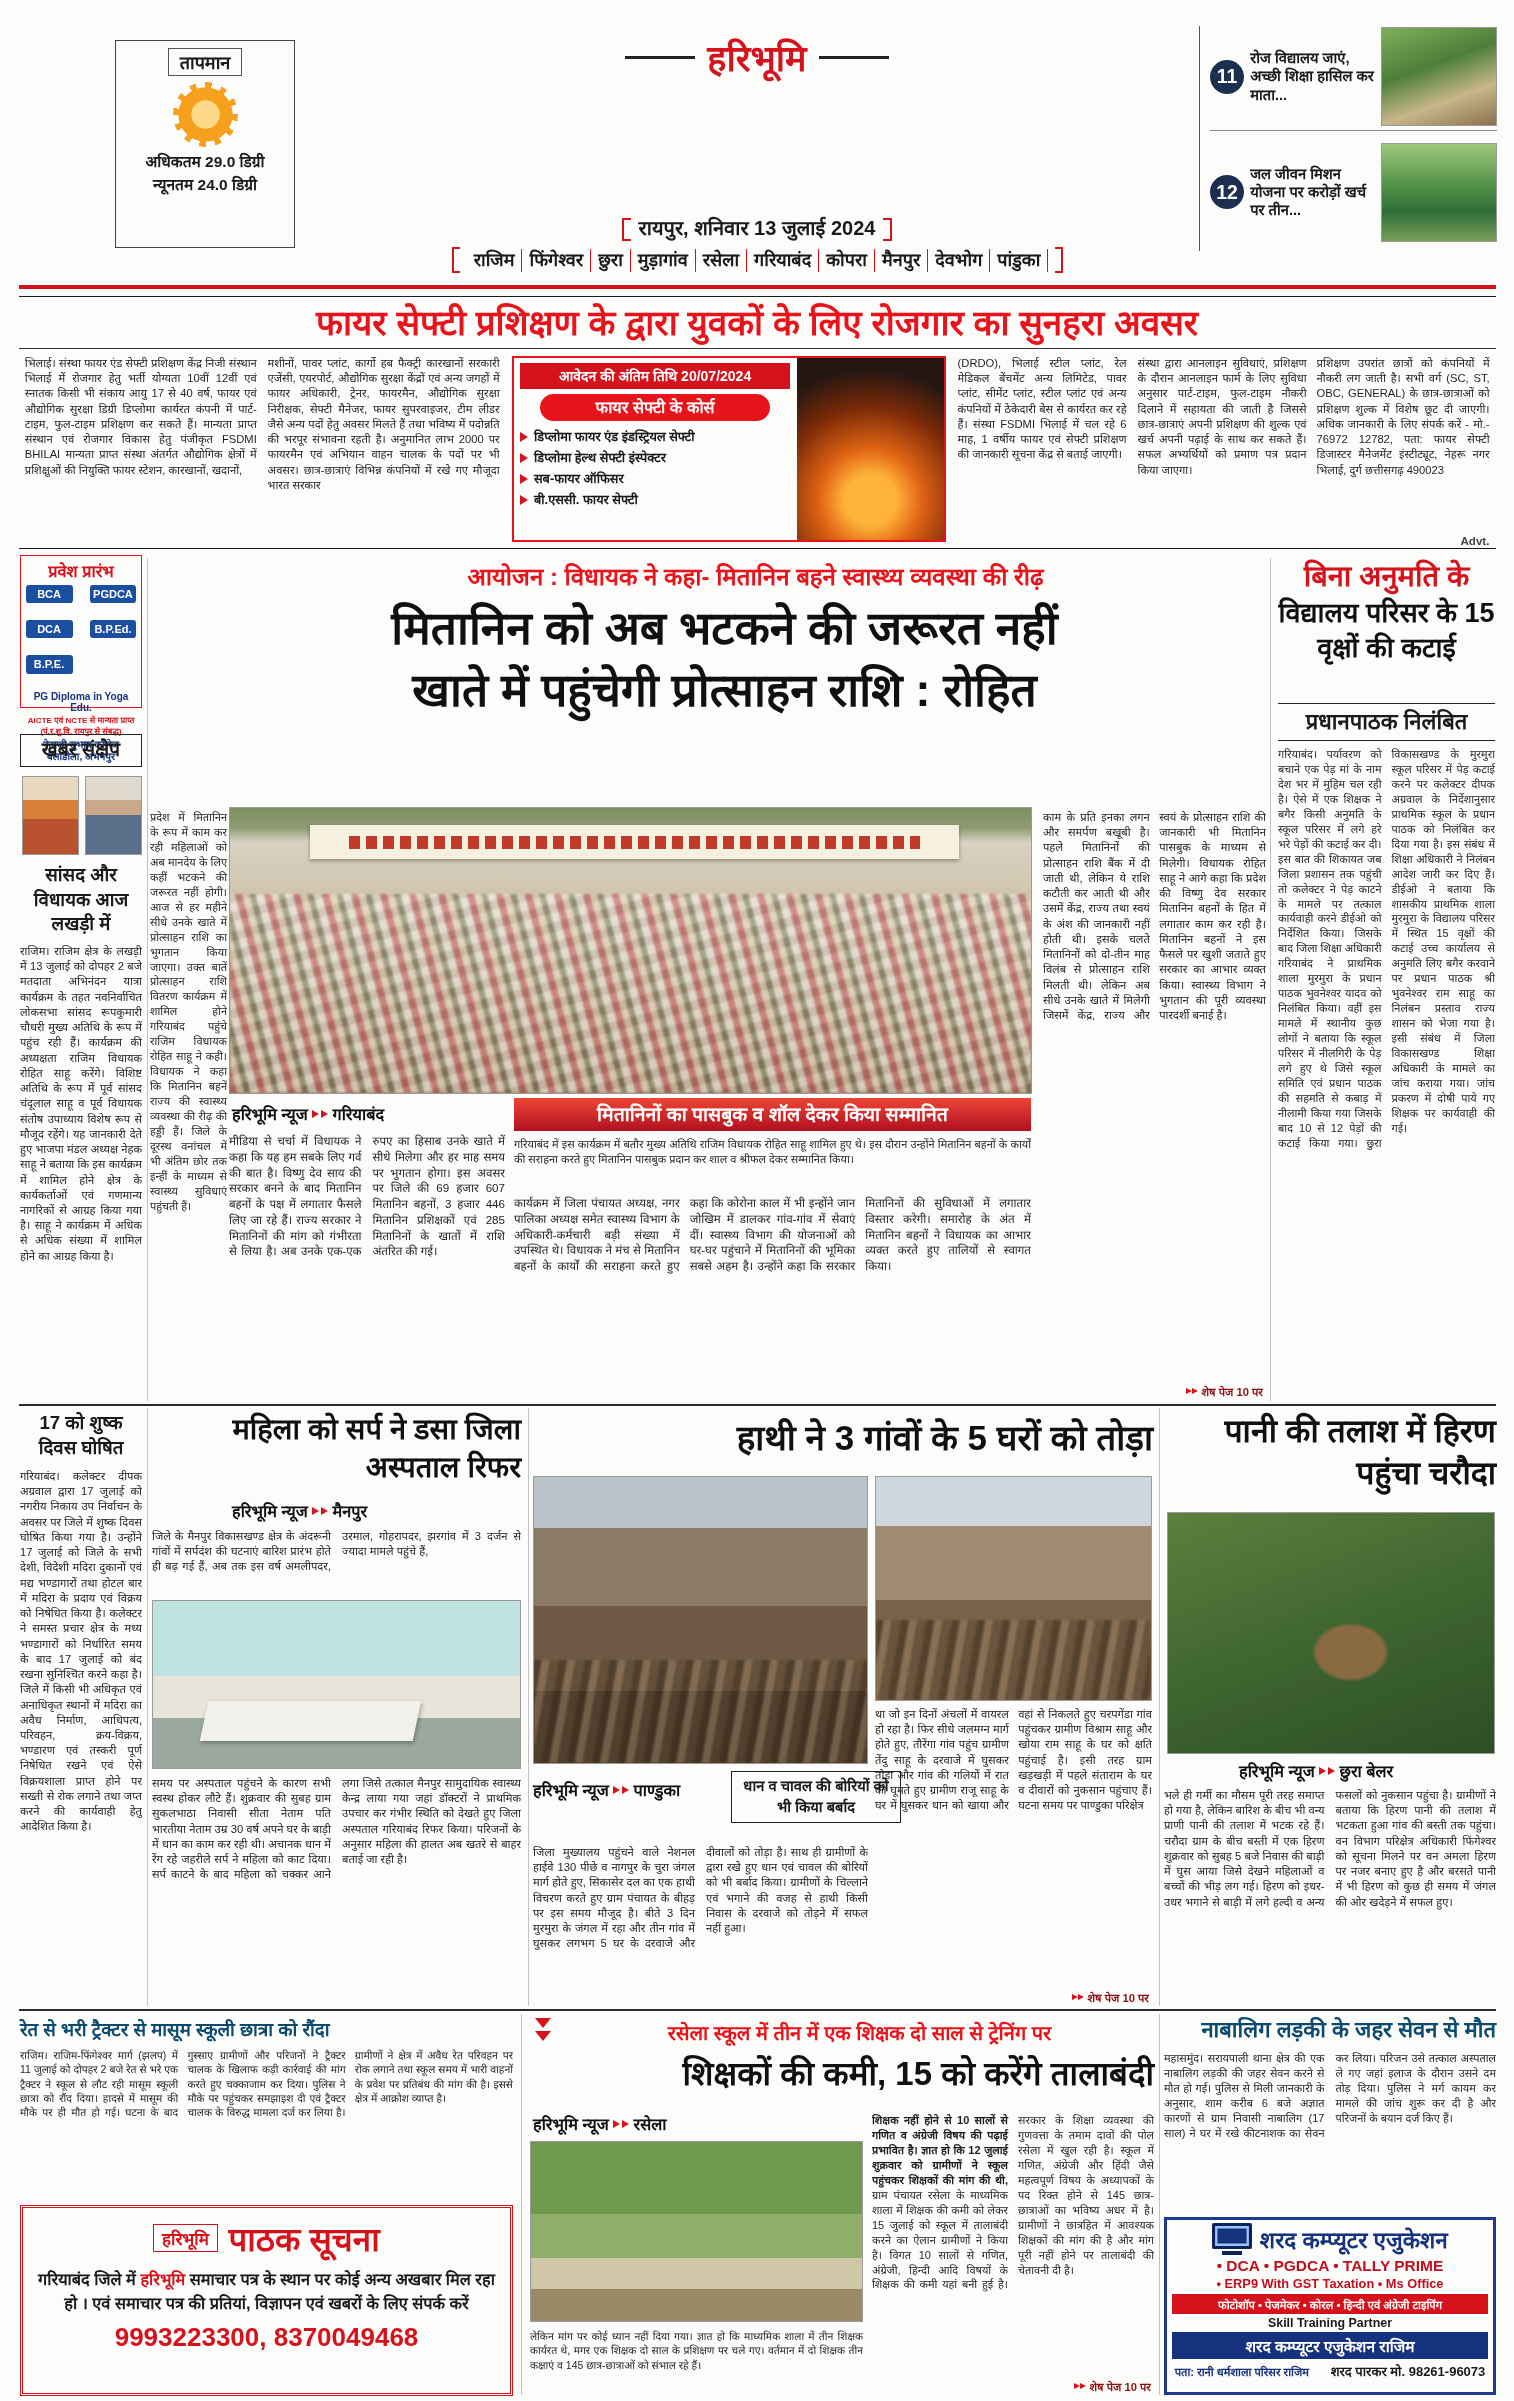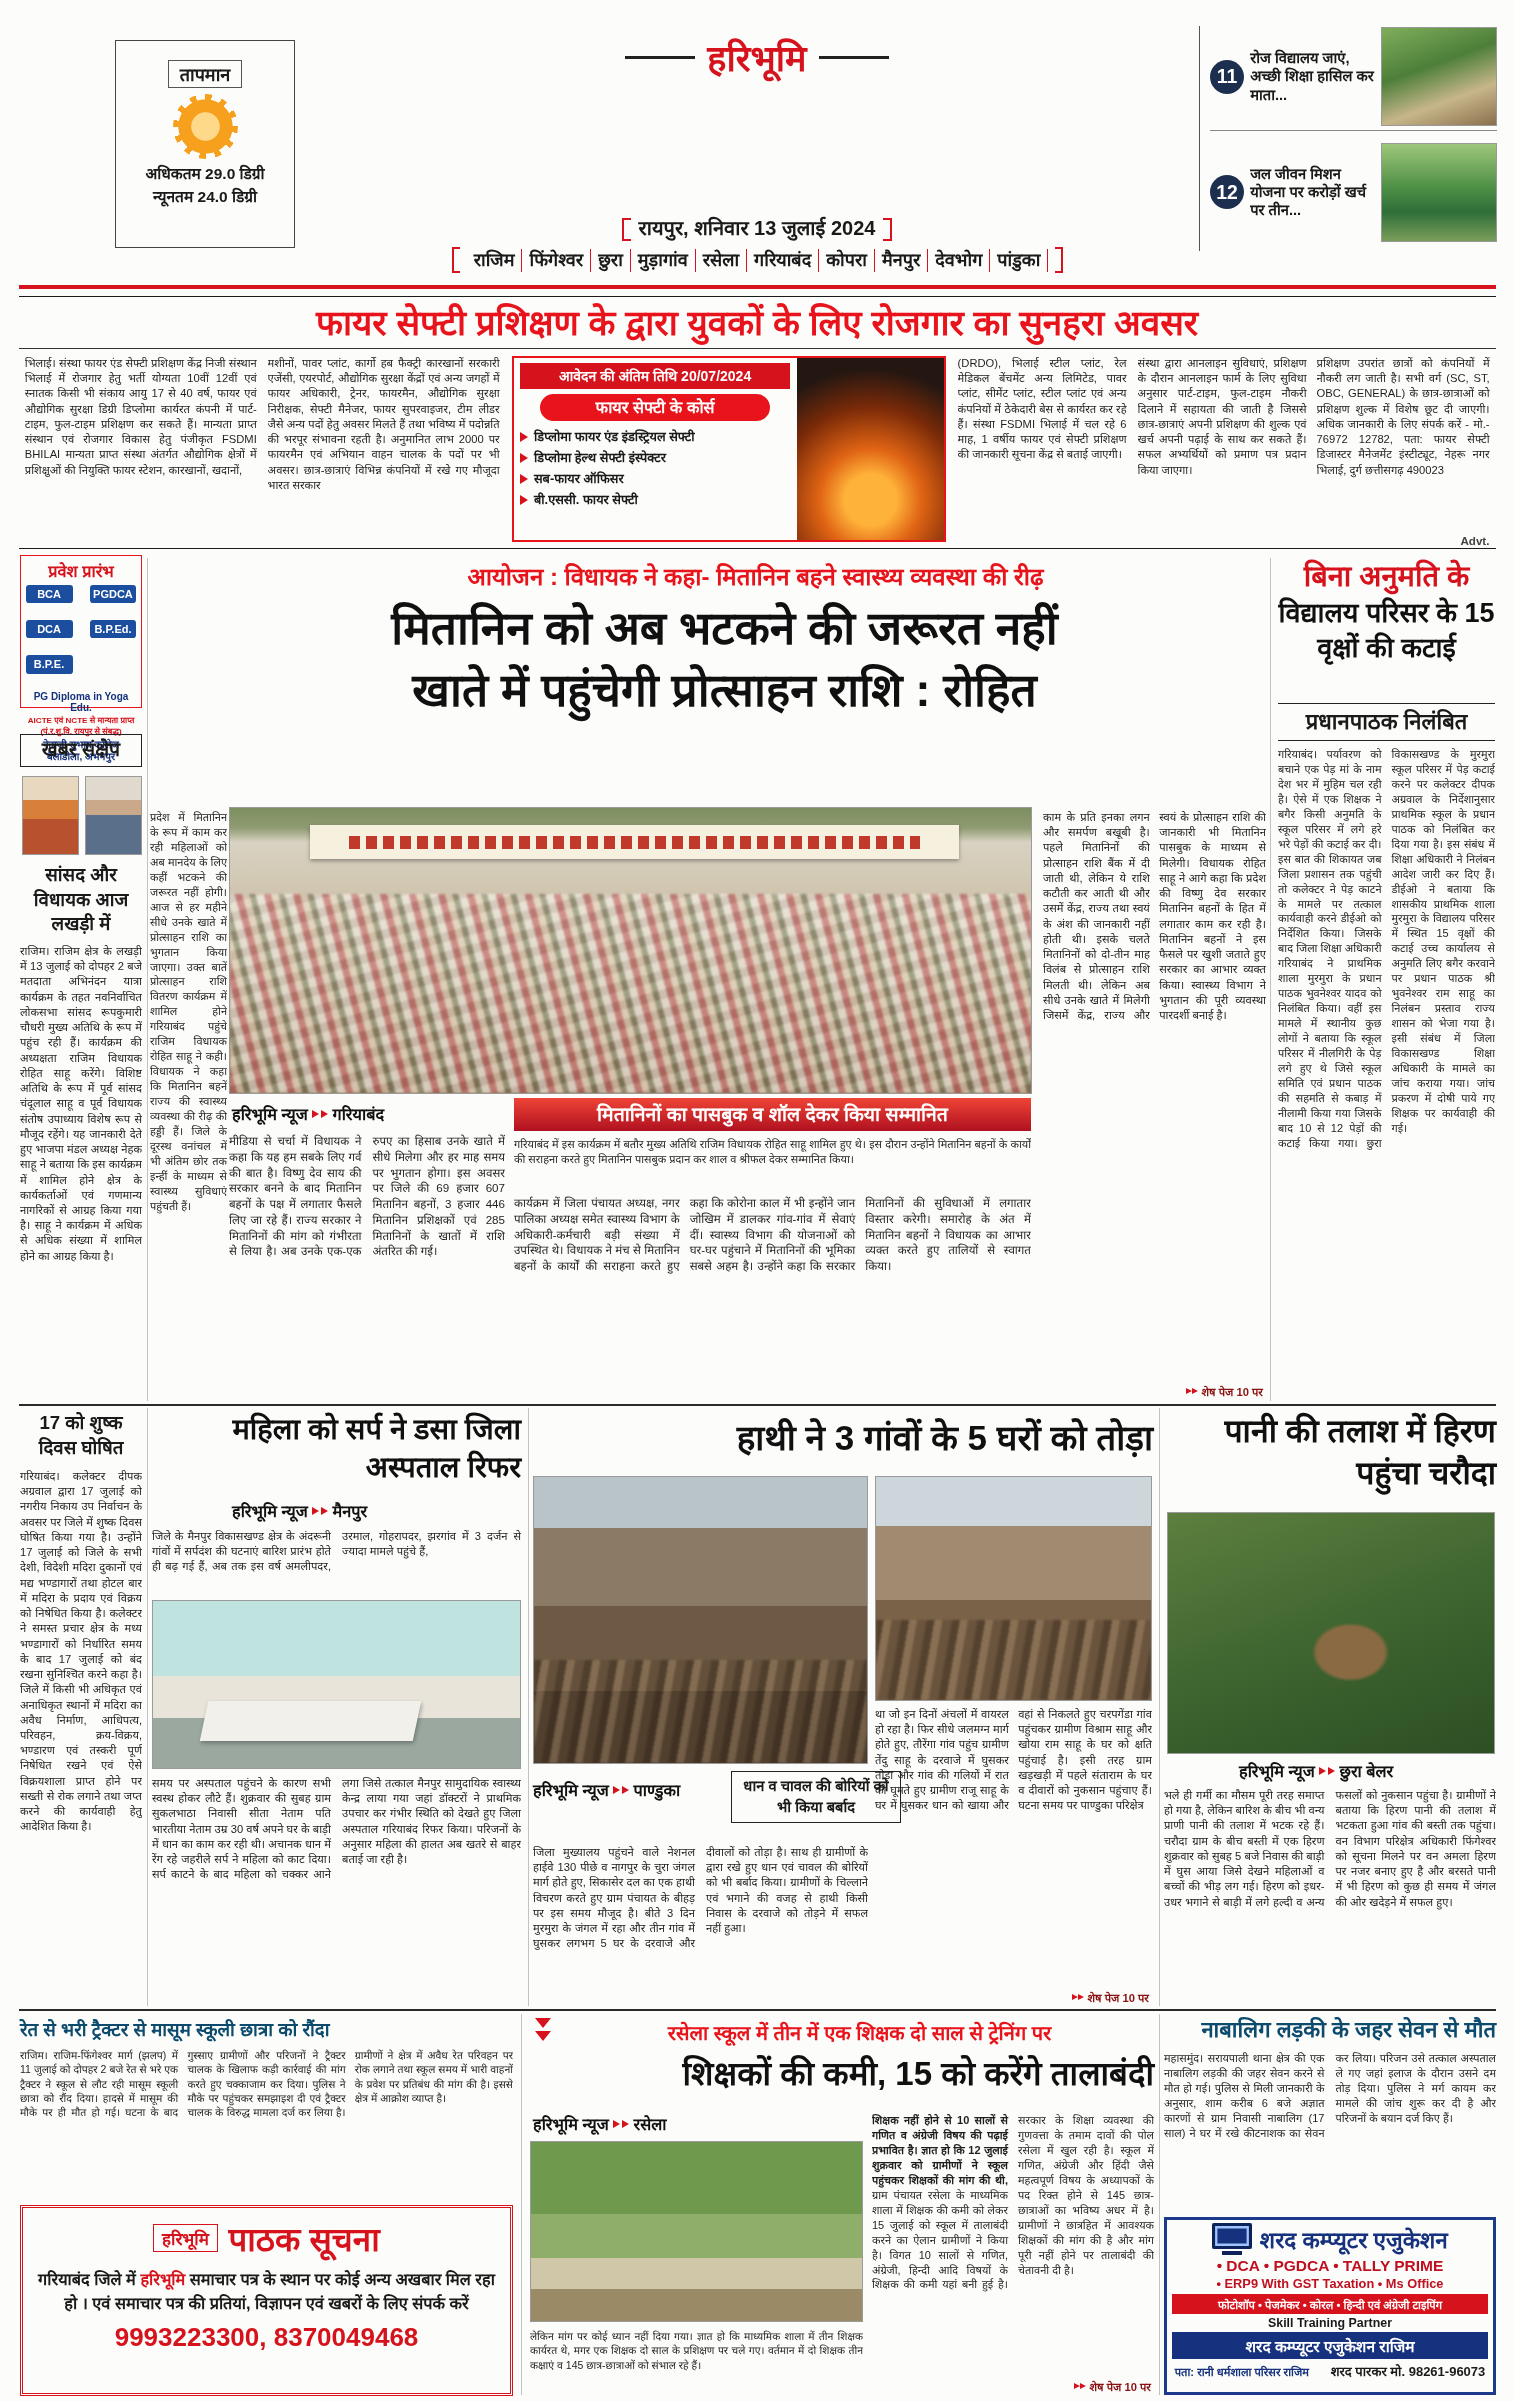--- a/index.html
+++ b/index.html
@@ -9,21 +9,21 @@
   .abs{position:absolute;}
   .red{color:#d6131c;}
   .bt{font-size:11.2px;line-height:1.36;text-align:justify;color:#1f1f1f;overflow:hidden;}
   .c2{column-count:2;column-gap:11px;}
   .c3{column-count:3;column-gap:10px;}
   .vline{position:absolute;width:1.2px;background:#c2c2c2;}
   .hline{position:absolute;background:#2a2a2a;}
   .photo{position:absolute;overflow:hidden;border:0.8px solid #9a9a9a;}
 
   
-  .temp-box{border:1.5px solid #444;text-align:center;padding-top:19px;}
+  .temp-box{border:1.5px solid #444;text-align:center;padding-top:7px;}
   .temp-title{display:inline-block;border:1.2px solid #555;font-size:18px;font-weight:bold;padding:0.8px 11px;}
   .sun{width:65px;height:65px;margin:6.2px auto 3.1px;border-radius:50%;
        background:radial-gradient(circle,#ffd98a 0 30%,#f7a01e 32% 58%,rgba(247,160,30,0) 60%),
                   repeating-conic-gradient(#f7a01e 0deg 12deg,rgba(0,0,0,0) 12deg 30deg);}
   .temp-line{font-size:15.5px;font-weight:bold;line-height:1.5;}
   .brand-small-row{display:flex;align-items:center;justify-content:center;gap:12.4px;}
   .brand-rule{width:70px;height:2.3px;background:#222;}
   .brand-small{font-size:36px;font-weight:bold;color:#d6131c;}
   .brand-main{font-size:107px;font-weight:bold;color:#d6131c;letter-spacing:4.6px;line-height:1.25;text-align:center;}
   .dateline{font-size:20px;font-weight:bold;text-align:center;}

